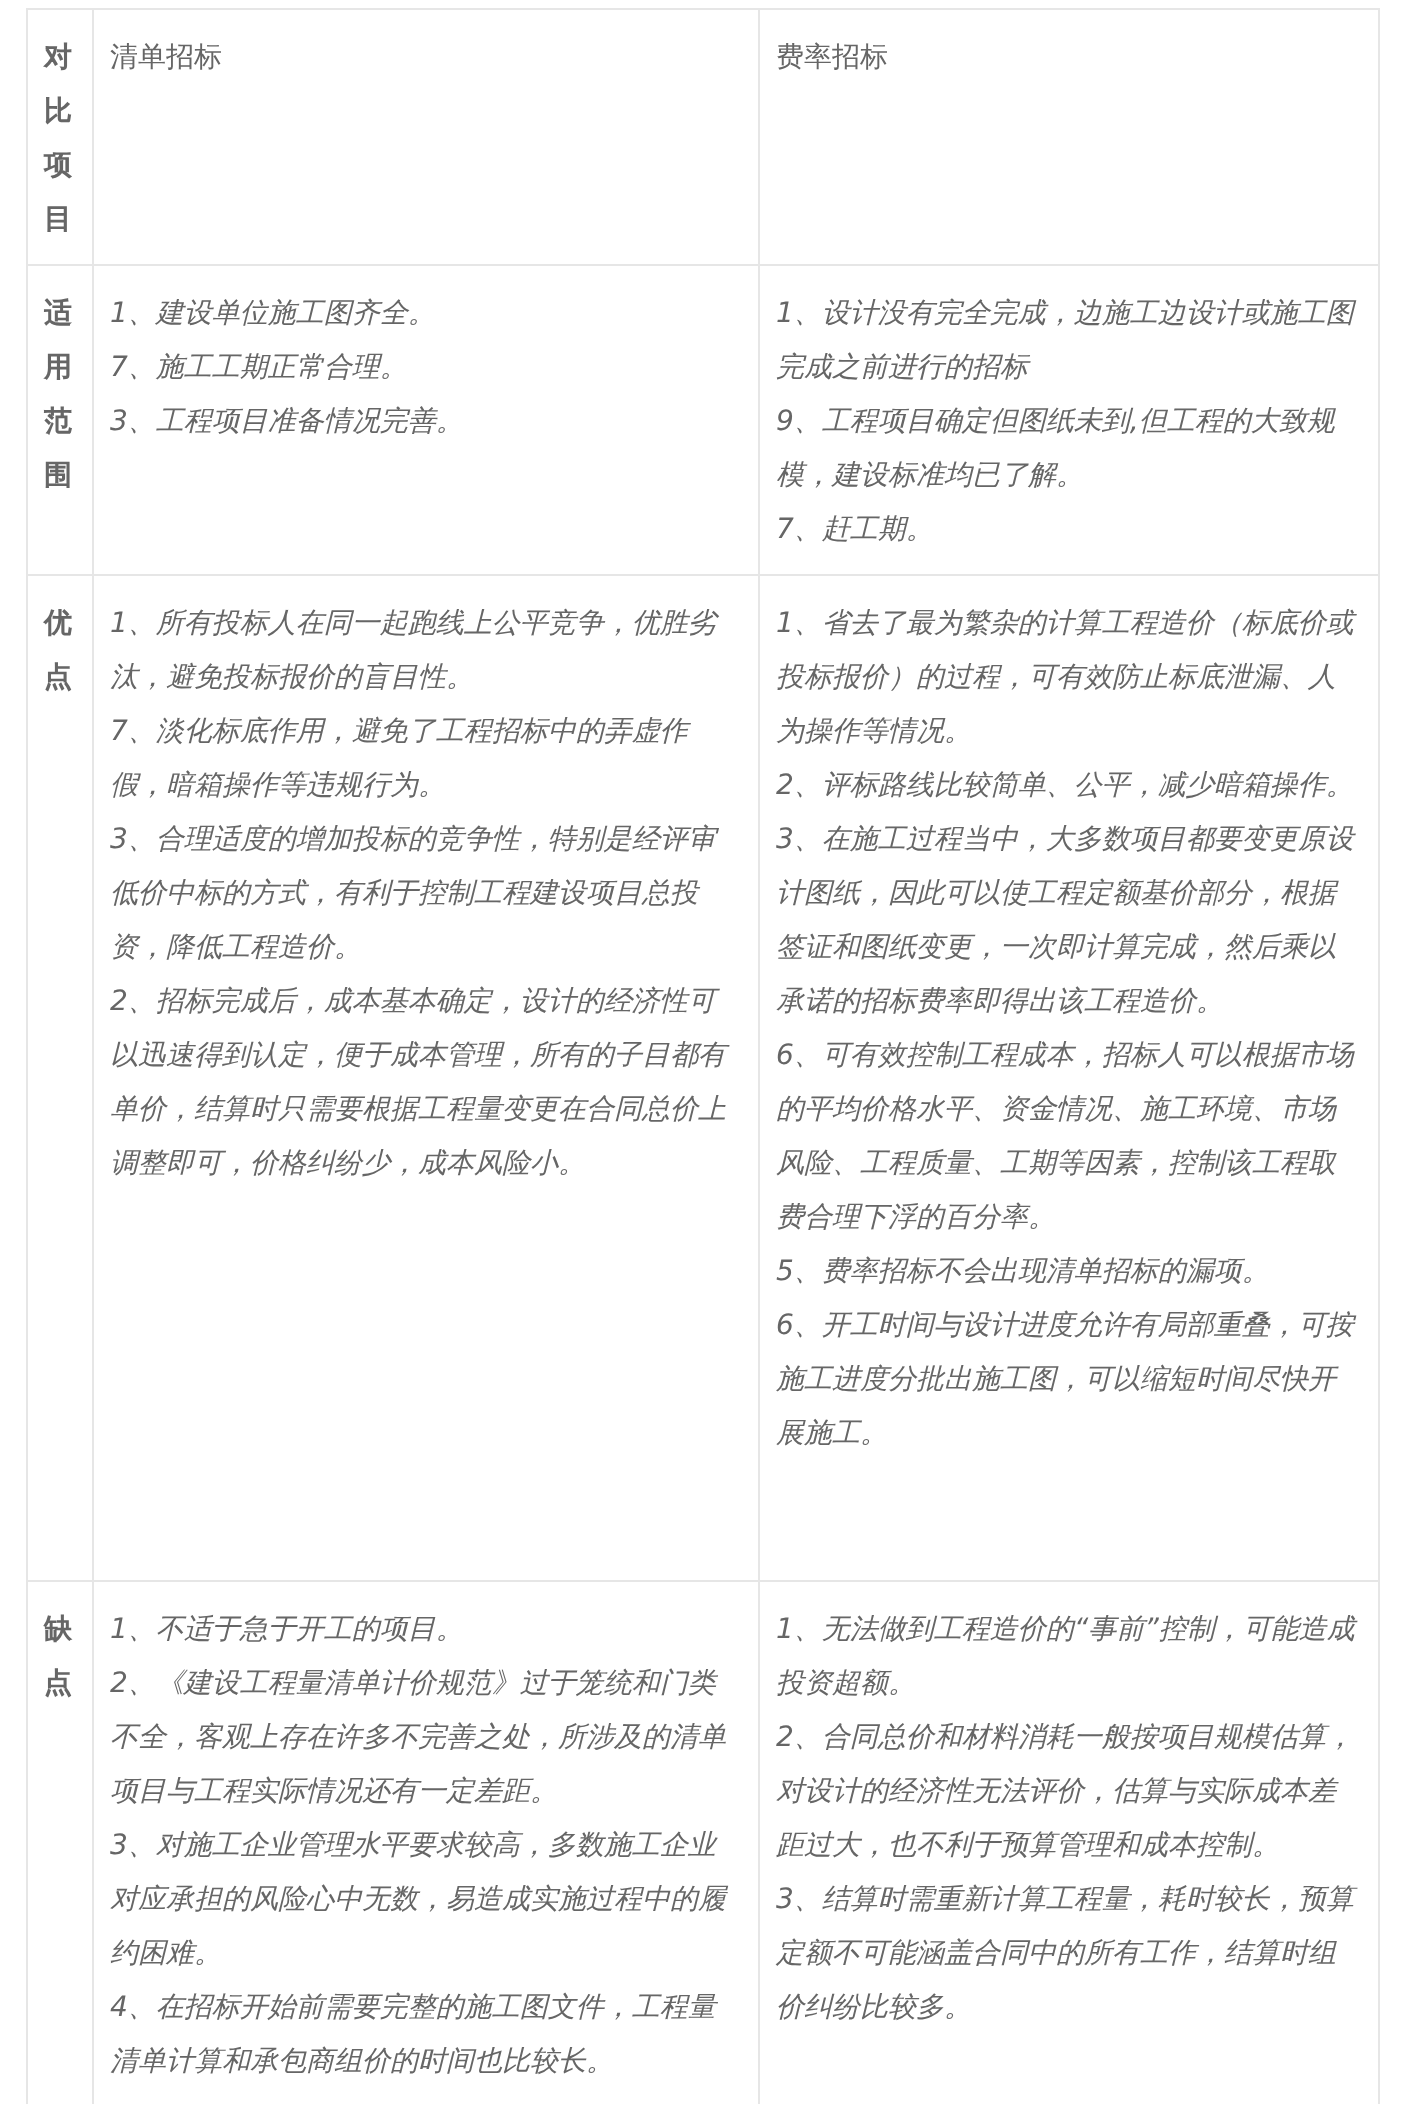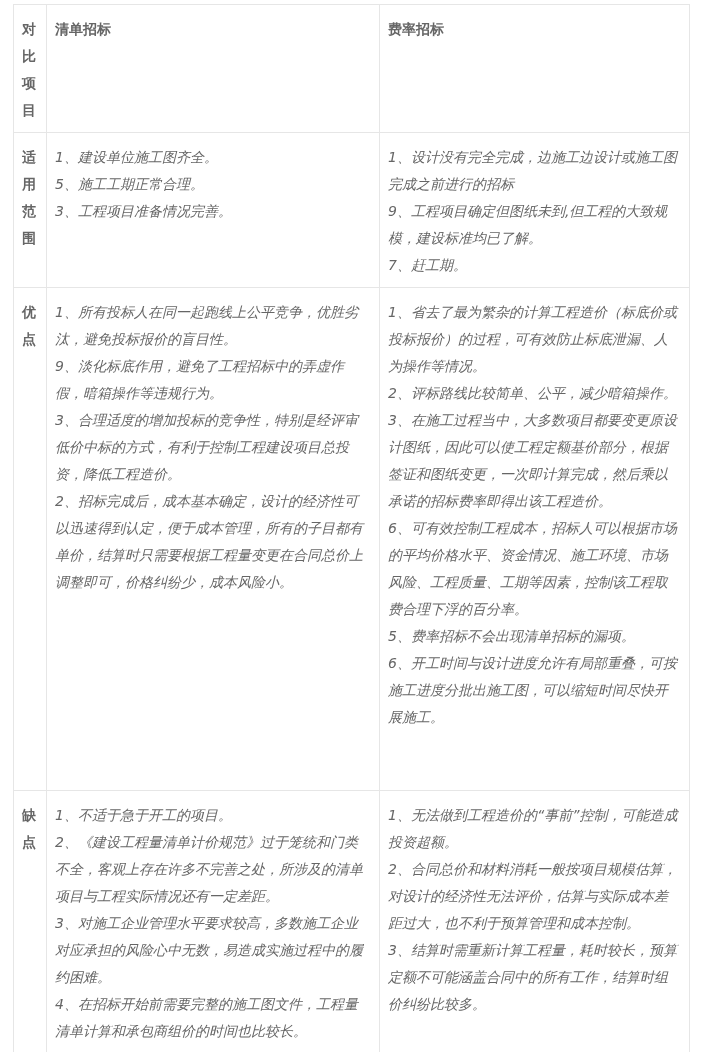--- a/index.html
+++ b/index.html
@@ -7,21 +7,21 @@
          font-family: "DejaVu Sans", "Liberation Sans", sans-serif; color: #666666; }
   table.cmp { position: absolute; left: 13px; top: 4px; width: 676px;
               border-collapse: collapse; table-layout: fixed; }
   table.cmp td { border: 1px solid #e6e6e6; vertical-align: top; padding: 11px 8px 8px 8px;
                  font-size: 14px; line-height: 27px; color: #666666; }
   table.cmp col.c0 { width: 33px; }
   table.cmp col.c1 { width: 333px; }
   table.cmp col.c2 { width: 310px; }
   td.label { font-weight: bold; color: #555555; padding-left: 9px; padding-right: 4px; text-align: left; }
   td.label span { display: block; }
-  td.head { color: #555555; font-weight: bold; }
+  td.head { color: #555555; font-weight: normal; }
   .line { display: block; font-style: italic; }
   tr.r0 td { height: 104px; }
   tr.r1 td { height: 134px; }
   tr.r2 td { height: 483px; }
   tr.r3 td { height: 240px; }
 </style>
 </head>
 <body>
 
 <table class="cmp">
@@ -44,38 +44,38 @@
 
   <tr class="r1">
     <td class="label">
       <span>适</span>
       <span>用</span>
       <span>范</span>
       <span>围</span>
     </td>
     <td>
       <span class="line">1、建设单位施工图齐全。</span>
-      <span class="line">5、施工工期正常合理。</span>
+      <span class="line">7、施工工期正常合理。</span>
       <span class="line">3、工程项目准备情况完善。</span>
     </td>
     <td>
       <span class="line">1、设计没有完全完成，边施工边设计或施工图完成之前进行的招标</span>
       <span class="line">9、工程项目确定但图纸未到,但工程的大致规模，建设标准均已了解。</span>
       <span class="line">7、赶工期。</span>
     </td>
   </tr>
 
   <tr class="r2">
     <td class="label">
       <span>优</span>
       <span>点</span>
     </td>
     <td>
       <span class="line">1、所有投标人在同一起跑线上公平竞争，优胜劣汰，避免投标报价的盲目性。</span>
-      <span class="line">9、淡化标底作用，避免了工程招标中的弄虚作假，暗箱操作等违规行为。</span>
+      <span class="line">7、淡化标底作用，避免了工程招标中的弄虚作假，暗箱操作等违规行为。</span>
       <span class="line">3、合理适度的增加投标的竞争性，特别是经评审低价中标的方式，有利于控制工程建设项目总投资，降低工程造价。</span>
       <span class="line">2、招标完成后，成本基本确定，设计的经济性可以迅速得到认定，便于成本管理，所有的子目都有单价，结算时只需要根据工程量变更在合同总价上调整即可，价格纠纷少，成本风险小。</span>
     </td>
     <td>
       <span class="line">1、省去了最为繁杂的计算工程造价（标底价或投标报价）的过程，可有效防止标底泄漏、人为操作等情况。</span>
       <span class="line">2、评标路线比较简单、公平，减少暗箱操作。</span>
       <span class="line">3、在施工过程当中，大多数项目都要变更原设计图纸，因此可以使工程定额基价部分，根据签证和图纸变更，一次即计算完成，然后乘以承诺的招标费率即得出该工程造价。</span>
       <span class="line">6、可有效控制工程成本，招标人可以根据市场的平均价格水平、资金情况、施工环境、市场风险、工程质量、工期等因素，控制该工程取费合理下浮的百分率。</span>
       <span class="line">5、费率招标不会出现清单招标的漏项。</span>
       <span class="line">6、开工时间与设计进度允许有局部重叠，可按施工进度分批出施工图，可以缩短时间尽快开展施工。</span>

